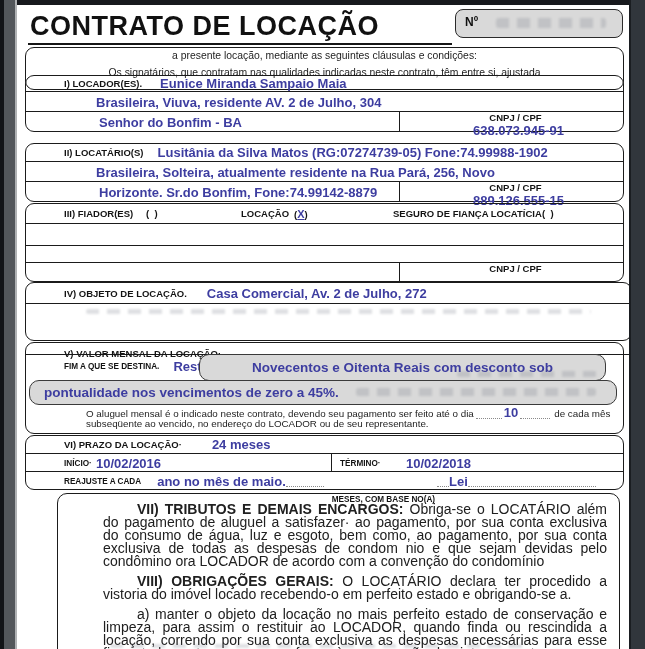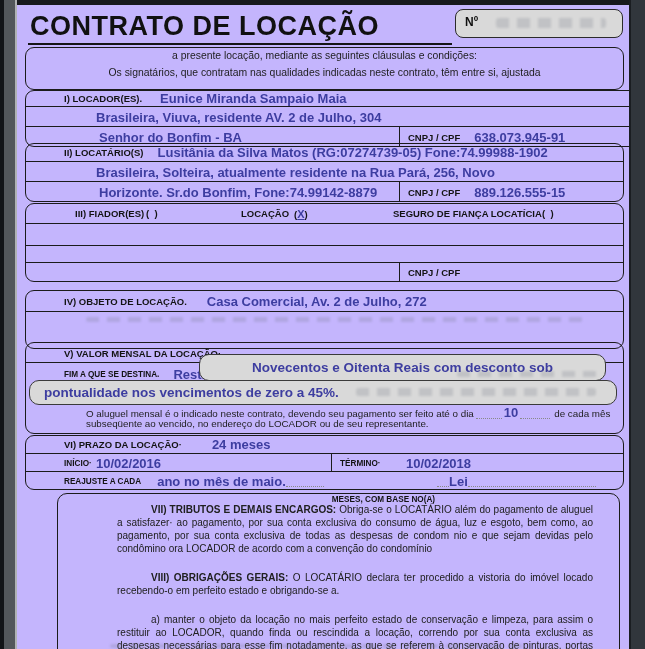--- a/index.html
+++ b/index.html
@@ -1,18 +1,18 @@
 <!DOCTYPE html>
 <html><head>
 <meta charset="utf-8">
 <style>
   html,body{margin:0;padding:0;}
   body{width:645px;height:649px;overflow:hidden;background:#26292e;
        font-family:"Liberation Sans","DejaVu Sans",sans-serif;}
-  .frame{position:relative;width:645px;height:649px;background:#c4b5fd;}
+  .frame{position:relative;width:645px;height:649px;background:#ffffff;}
   
   .edge{position:absolute;z-index:9;}
   .edge-top{left:0;top:0;width:645px;height:5px;background:#17191d;}
   .edge-left-dark{left:0;top:0;width:4px;height:649px;background:#121417;}
   .edge-left-grey{left:4px;top:0;width:11px;height:649px;background:#53575b;}
   .edge-left-lite{left:15px;top:0;width:2px;height:649px;background:#b0b2b4;}
   .edge-right{left:629px;top:0;width:16px;height:649px;background:#31363c;border-left:2px solid #1a1d21;}
   
   .title{position:absolute;left:30px;top:11px;margin:0;font-size:27px;font-weight:bold;
          letter-spacing:.5px;color:#111;white-space:nowrap;}
@@ -21,32 +21,32 @@
           border:1.6px solid #2b2b2b;border-radius:8px;}
   .no-label{position:absolute;left:9px;top:5px;font-size:12px;font-weight:bold;color:#111;}
   
   .box{position:absolute;left:25px;width:597px;border:1.4px solid #1b1b1b;border-radius:9px;background:transparent;}
   .row{position:absolute;left:0;right:0;display:flex;align-items:center;}
   .row.div{border-top:1.3px solid #1b1b1b;}
   .lb{font-size:9.5px;font-weight:bold;color:#131313;white-space:pre;}
   .lb-sm{font-size:8.2px;font-weight:bold;color:#131313;white-space:pre;}
   .bv{font-size:13px;font-weight:bold;color:#3d3da0;white-space:nowrap;}
   .cnpj-cell{position:absolute;left:373px;top:0;bottom:0;right:0;border-left:1.4px solid #1b1b1b;
-             display:flex;align-items:center;}
+             display:flex;align-items:center;flex-direction:column;}
   .cnpj-cell .lb{margin-left:8px;}
   .cnpj-cell .bv{margin-left:14px;}
   .abs{position:absolute;}
   .dots{display:inline-block;height:11px;border-bottom:1.2px dotted #8a8a8a;}
   
   .grey-box{position:absolute;background:#d9d9d9;border:1.5px solid #3a3a3a;border-radius:10px;
             display:flex;align-items:center;}
   .grey-box .bv{font-size:13.5px;}
   .clause{position:absolute;font-size:9.8px;color:#1d1d1d;white-space:nowrap;display:flex;align-items:flex-end;}
   
-  .para{margin:16px;padding:0 10px 0 43px;font-size:10px;line-height:13px;color:#202020;
+  .para{margin:2px;padding:0 10px 0 43px;font-size:14px;line-height:13px;color:#202020;
         text-align:justify;text-indent:34px;}
   .para .pt{font-weight:bold;}
   .caucao-x{text-decoration:underline;}
   
   .ghost{position:absolute;border-radius:3px;filter:blur(1.2px);
     background:repeating-linear-gradient(90deg,rgba(110,116,128,.22) 0 13px,rgba(110,116,128,0) 13px 21px);}
 </style>
 </head>
 <body>
 
@@ -58,21 +58,21 @@
   <div class="no-box">
     <span class="no-label">Nº</span>
     <div class="ghost" style="left:40px;top:8px;width:110px;height:10px;"></div>
   </div>
 
   <div class="box" style="top:47px;height:41px;">
     <div style="text-align:center;font-size:10.4px;color:#1d1d1d;margin-top:2px;">a presente locação, mediante as seguintes cláusulas e condições:</div>
     <div style="text-align:center;font-size:10.4px;color:#1d1d1d;margin-top:6px;">Os signatários, que contratam nas qualidades indicadas neste contrato, têm entre si, ajustada</div>
   </div>
 
-  <div class="box" style="top:90px;height:55px;padding-left:20px;">
+  <div class="box" style="top:75px;height:55px;">
     <div class="row" style="top:0;height:15px;">
       <span class="lb" style="margin-left:38px;">I) LOCADOR(ES).</span>
       <span class="bv" style="margin-left:18px;">Eunice Miranda Sampaio Maia</span>
     </div>
     <div class="row div" style="top:15px;height:20px;">
       <span class="bv" style="margin-left:70px;">Brasileira, Viuva, residente AV. 2 de Julho, 304</span>
     </div>
     <div class="row div" style="top:35px;height:20px;">
       <span class="bv" style="margin-left:73px;">Senhor do Bonfim - BA</span>
       <div class="cnpj-cell">
@@ -94,37 +94,37 @@
       <span class="bv" style="margin-left:73px;">Horizonte. Sr.do Bonfim, Fone:74.99142-8879</span>
       <div class="cnpj-cell">
         <span class="lb">CNPJ / CPF</span>
         <span class="bv">889.126.555-15</span>
       </div>
     </div>
   </div>
 
   <div class="box" style="top:203px;height:77px;">
     <div class="row" style="top:0;height:19px;">
-      <span class="lb abs" style="left:38px;margin-left:11px;">III) FIADOR(ES)</span>
+      <span class="lb abs" style="left:38px;">III) FIADOR(ES)</span>
       <span class="lb abs" style="left:120px;">(  )</span>
       <span class="lb abs" style="left:215px;">LOCAÇÃO</span>
       <span class="lb abs" style="left:268px;"><span>(</span><span class="bv caucao-x" style="font-size:11px;">X</span><span>)</span></span>
       <span class="lb abs" style="left:367px;">SEGURO DE FIANÇA LOCATÍCIA</span>
       <span class="lb abs" style="left:516px;">(  )</span>
     </div>
     <div class="row div" style="top:19px;height:22px;"></div>
     <div class="row div" style="top:41px;height:17px;"></div>
     <div class="row div" style="top:58px;height:19px;">
       <div class="cnpj-cell">
         <span class="lb">CNPJ / CPF</span>
       </div>
     </div>
   </div>
 
-  <div class="box" style="top:290px;height:57px;">
+  <div class="box" style="top:282px;height:57px;padding-left:8px;">
     <div class="row" style="top:0;height:20px;">
       <span class="lb" style="margin-left:38px;">IV) OBJETO DE LOCAÇÃO.</span>
       <span class="bv" style="margin-left:20px;">Casa Comercial, Av. 2 de Julho, 272</span>
     </div>
     <div class="row div" style="top:20px;height:15px;">
       <div class="ghost" style="left:60px;right:40px;top:5px;height:5px;"></div>
     </div>
     <div class="row div" style="top:35px;height:22px;margin-top:36px;">
       <span class="lb-sm" style="margin-left:38px;">FIM A QUE SE DESTINA.</span>
       <span class="bv" style="margin-left:14px;">Restaurante</span>

